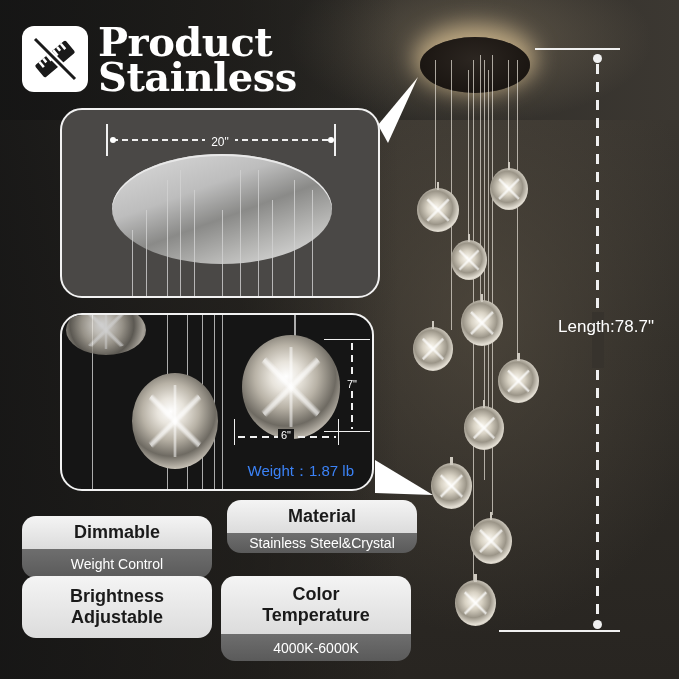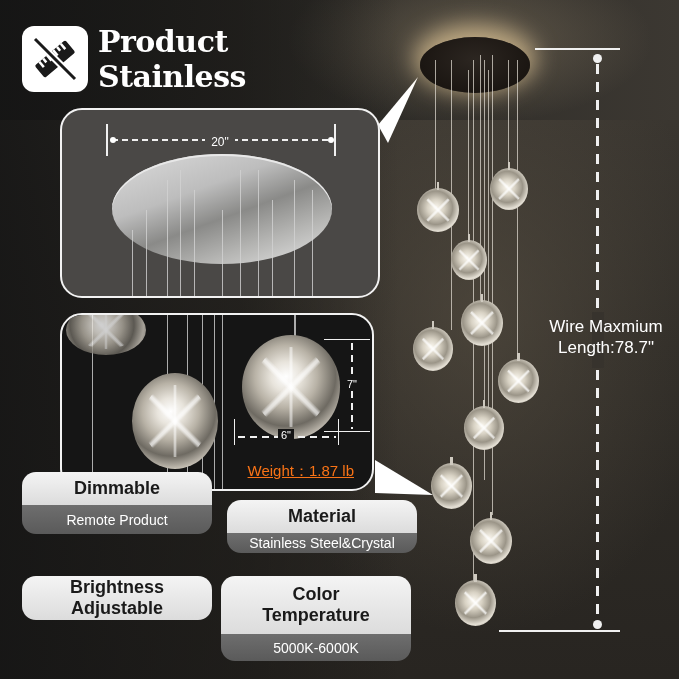--- a/index.html
+++ b/index.html
@@ -26,21 +26,21 @@
 
   
   .header { position: absolute; left: 22px; top: 24px; display: flex; align-items: center; }
   .icon-box {
     width: 66px; height: 66px; background: #ffffff; border-radius: 12px;
     display: flex; align-items: center; justify-content: center;
   }
   .title {
     margin-left: 10px; color: #ffffff;
     font-family: "DejaVu Serif", serif; font-weight: bold;
-    font-size: 30px; line-height: 35px; letter-spacing: -0.5px;
+    font-size: 40px; line-height: 35px; letter-spacing: -0.5px;
   }
 
   
   .panel {
     position: absolute; border: 2px solid #f2f2f2; border-radius: 22px; overflow: hidden;
   }
   .panel-top { left: 60px; top: 108px; width: 320px; height: 190px; background: #4a4846; }
   .panel-bottom { left: 60px; top: 313px; width: 314px; height: 178px; background: #151515; }
 
   .pointer { position: absolute; }
@@ -61,21 +61,21 @@
     background: radial-gradient(circle at 45% 40%, #ffffff 0%, #e8e4dc 18%, #b8b2a6 38%, #6e6a62 60%, #c9c3b8 78%, #8a857c 100%);
   }
   .sphere::after {
     content: ""; position: absolute; inset: 12%; border-radius: 50%;
     background:
       linear-gradient(45deg, transparent 46%, rgba(255,255,255,0.65) 49%, rgba(255,255,255,0.65) 51%, transparent 54%),
       linear-gradient(-45deg, transparent 46%, rgba(255,255,255,0.65) 49%, rgba(255,255,255,0.65) 51%, transparent 54%),
       linear-gradient(90deg, transparent 47%, rgba(255,255,255,0.5) 49%, rgba(255,255,255,0.5) 51%, transparent 53%);
   }
   .weight {
-    position: absolute; right: 18px; bottom: 8px; color: #f97316; font-size: 15px; text-decoration: underline;
+    position: absolute; right: 18px; bottom: 8px; color: #3b82f6; font-size: 15px;
   }
   .dim-small { position: absolute; color: #ffffff; font-size: 11px; }
 
   
   .card {
     position: absolute; width: 190px; border-radius: 14px; overflow: hidden;
     display: flex; flex-direction: column;
   }
   .card .top {
     background: linear-gradient(180deg, #f4f4f4 0%, #dcdcdc 100%);
@@ -200,34 +200,34 @@
   <div style="position:absolute;left:289px;top:28px;width:2px;height:86px;background:repeating-linear-gradient(180deg,#f0f0f0 0 7px,transparent 7px 12px)"></div>
   <div class="dim-small" style="left:283px;top:62px;background:#151515;padding:1px 2px">7"</div>
 
   <div style="position:absolute;left:172px;top:104px;width:1px;height:26px;background:#f0f0f0"></div>
   <div style="position:absolute;left:276px;top:104px;width:1px;height:26px;background:#f0f0f0"></div>
   <div style="position:absolute;left:176px;top:121px;width:98px;height:2px;background:repeating-linear-gradient(90deg,#f0f0f0 0 7px,transparent 7px 12px)"></div>
   <div class="dim-small" style="left:216px;top:114px;background:#151515;padding:0 3px">6"</div>
   <div class="weight">Weight：1.87 lb</div>
 </div>
 
-<div class="card" style="left:22px;top:472px">
+<div class="card" style="left:22px;top:516px">
   <div class="top" style="height:33px">Dimmable</div>
-  <div class="bottom" style="height:29px">Remote Product</div>
+  <div class="bottom" style="height:29px">Weight Control</div>
 </div>
 <div class="card" style="left:227px;top:500px">
   <div class="top" style="height:33px">Material</div>
   <div class="bottom" style="height:20px">Stainless Steel&amp;Crystal</div>
 </div>
 <div class="card" style="left:22px;top:576px">
-  <div class="top" style="height:44px;padding:0 35px">Brightness Adjustable</div>
+  <div class="top" style="height:62px;padding:0 35px">Brightness Adjustable</div>
 </div>
 <div class="card" style="left:221px;top:576px">
   <div class="top" style="height:58px;padding:0 21px">Color Temperature</div>
-  <div class="bottom" style="height:27px">5000K-6000K</div>
+  <div class="bottom" style="height:27px">4000K-6000K</div>
 </div>
 
 <div>
   <div class="canopy"></div>
   <div class="c-wire" style="left:435px;top:60px;height:130px"></div>
   <div class="c-wire" style="left:451px;top:60px;height:270px"></div>
   <div class="c-wire" style="left:468px;top:70px;height:170px"></div>
   <div class="c-wire" style="left:473px;top:60px;height:530px"></div>
   <div class="c-wire" style="left:480px;top:55px;height:250px"></div>
   <div class="c-wire" style="left:484px;top:60px;height:420px"></div>
@@ -248,15 +248,14 @@
   <div class="orb" style="left:455px;top:580px;width:41px;height:46px"></div>
 </div>
 
 <div class="measure-line" style="left:535px;top:48px;width:85px;height:2px"></div>
 <div class="measure-dot" style="left:593px;top:54px"></div>
 <div class="measure-dash" style="top:64px;height:560px"></div>
 <div class="measure-dot" style="left:593px;top:620px"></div>
 <div class="measure-line" style="left:499px;top:630px;width:121px;height:2px"></div>
 <div class="wire-label-bg"></div>
 <div class="wire-label">
-  <div>Wire Maxmium</div>
   <div>Length:78.7"</div>
 </div>
 
 </body></html>

